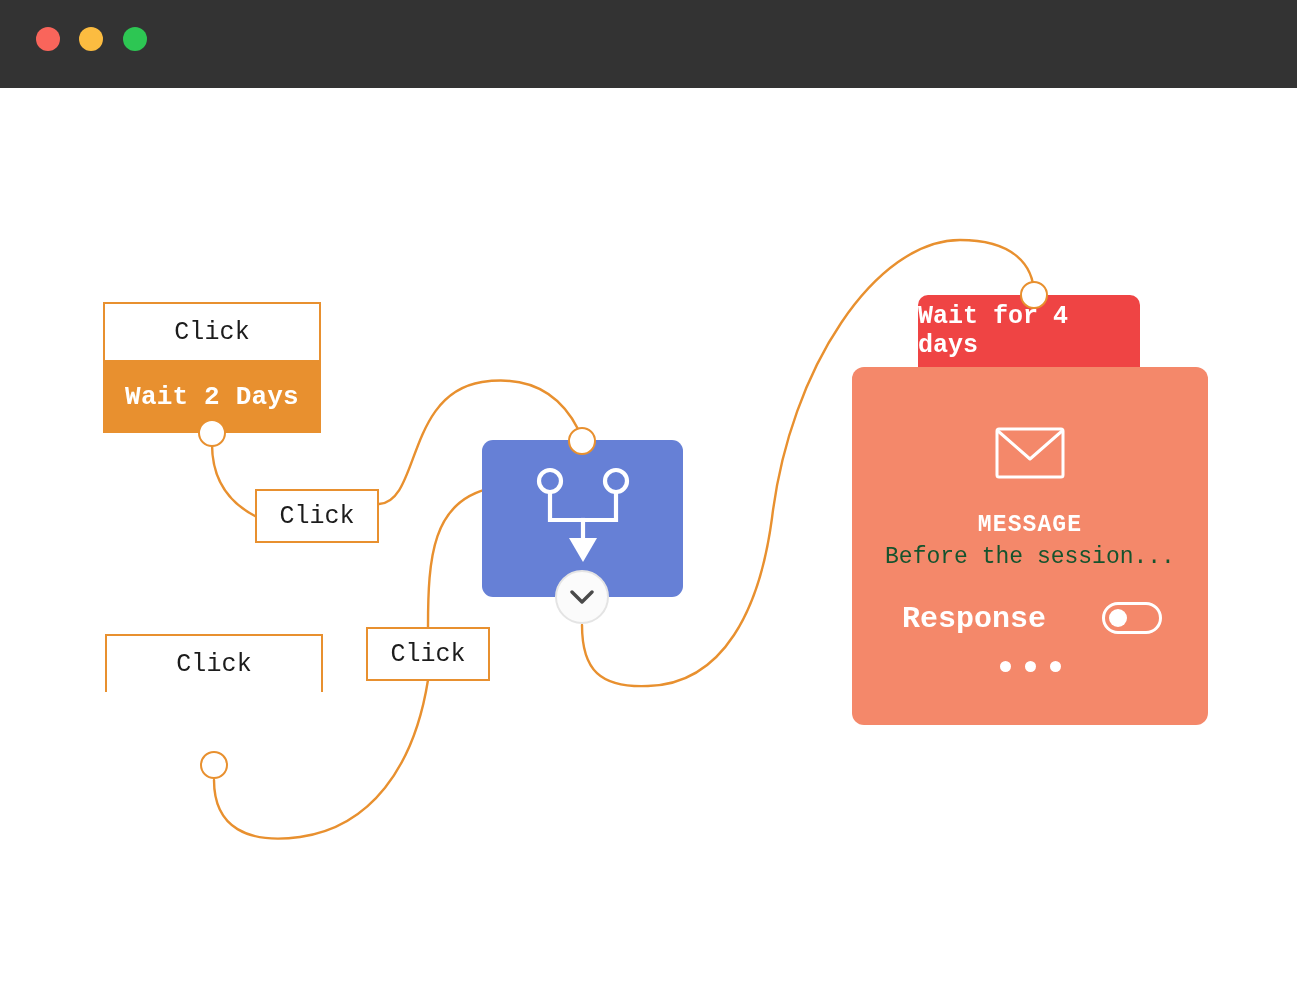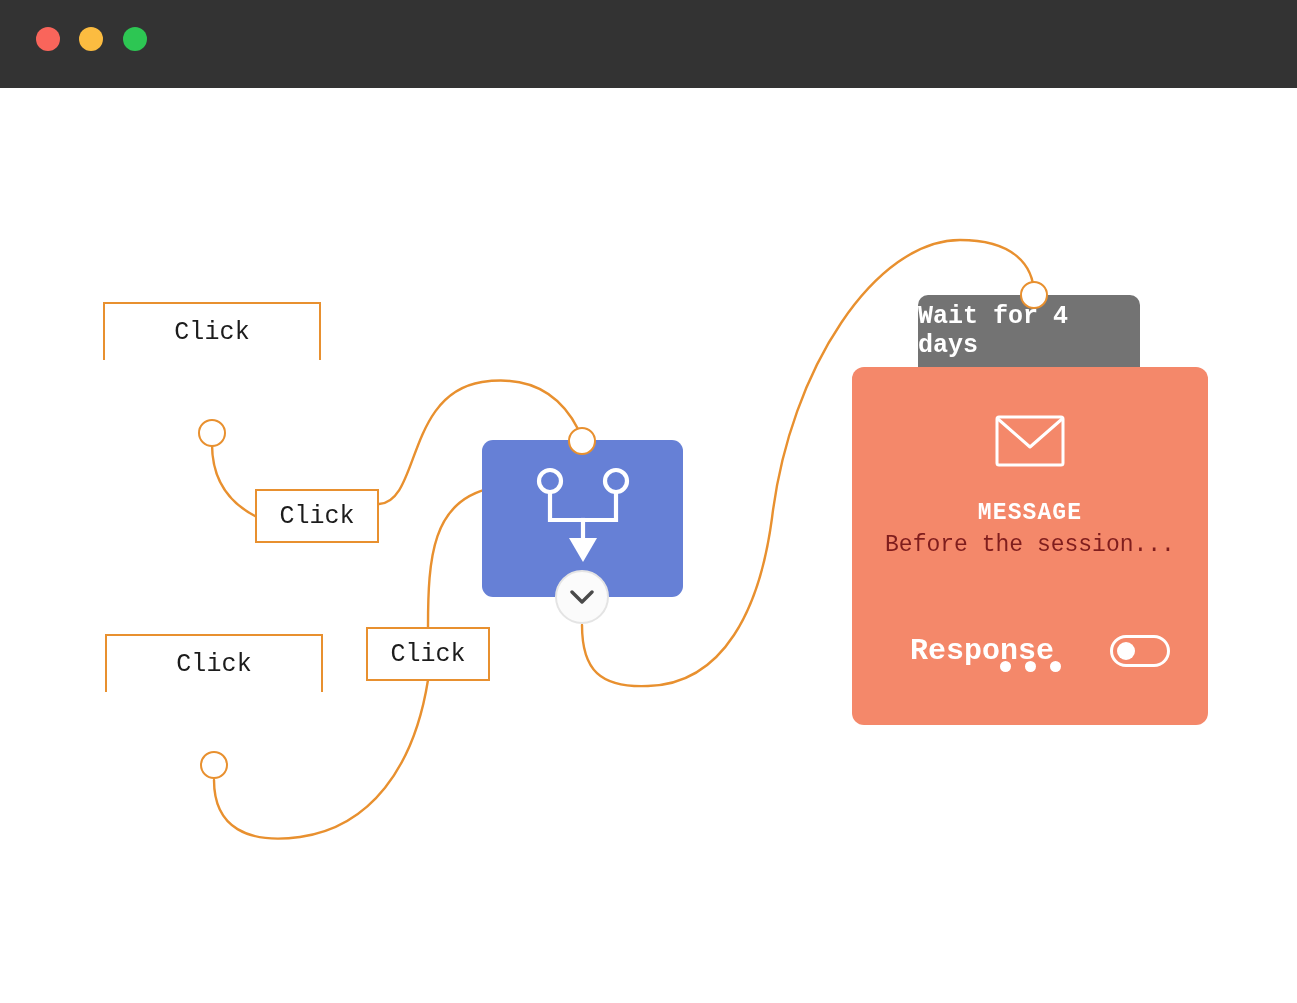--- a/index.html
+++ b/index.html
@@ -134,66 +134,65 @@
     box-sizing: border-box;
     display: flex;
     align-items: center;
     justify-content: center;
   }
 
   
   .wait-tab {
     width: 222px;
     height: 72px;
-    background: #737373;
+    background: #ef4444;
     border-radius: 10px 10px 0 0;
     display: flex;
     align-items: center;
     justify-content: center;
     font-size: 25px;
     font-weight: bold;
     color: #ffffff;
   }
   .msg-card {
     width: 356px;
     height: 358px;
     background: #F4886A;
     border-radius: 12px;
   }
   .msg-inner {
     position: absolute;
-    left: 0; top: 0;
+    left: 0; top: 12px;
     width: 356px;
     height: 436px;
     display: flex;
     flex-direction: column;
     align-items: center;
   }
   .env-wrap { margin-top: 48px; }
   .msg-title {
     margin-top: 28px;
     font-size: 23px;
     font-weight: bold;
     letter-spacing: 1.1px;
     color: #ffffff;
   }
   .msg-sub {
     margin-top: 6px;
     font-size: 23px;
-    color: #7f1d1d;
+    color: #14532d;
   }
   .resp-row {
     position: absolute;
-    left: 58px;
+    left: 50px;
     top: 235px;
     width: 260px;
     display: flex;
-    align-items: center;
+    align-items: flex-start;
     justify-content: space-between;
-    margin-top: 32px;
   }
   .resp-label {
     font-size: 30px;
     font-weight: bold;
     color: #ffffff;
   }
   .toggle {
     width: 60px;
     height: 32px;
     border: 3px solid #ffffff;
@@ -252,20 +251,21 @@
         <path d="M214,692 C214,740 248,756 300,749 C370,739 414,680 428,592"></path>
 
         <path d="M582,537 C582,582 600,600 648,598 C724,596 760,520 772,430
                  C790,280 876,152 960,152 C1012,152 1034,176 1034,207"></path>
       </g>
     </svg>
 
     <div class="node" style="left:103px; top:214px;">
       <div class="delay-card">
         <div class="delay-head">Click</div>
+        <div class="delay-body">Wait 2 Days</div>
       </div>
       <div class="port" style="left:95px; top:117px;"></div>
     </div>
 
     <div class="node click-box" style="left:255px; top:401px; width:124px; height:54px;">
       <span>Click</span>
     </div>
 
     <div class="node click-box" style="left:366px; top:539px; width:124px; height:54px;">
       <span>Click</span>

